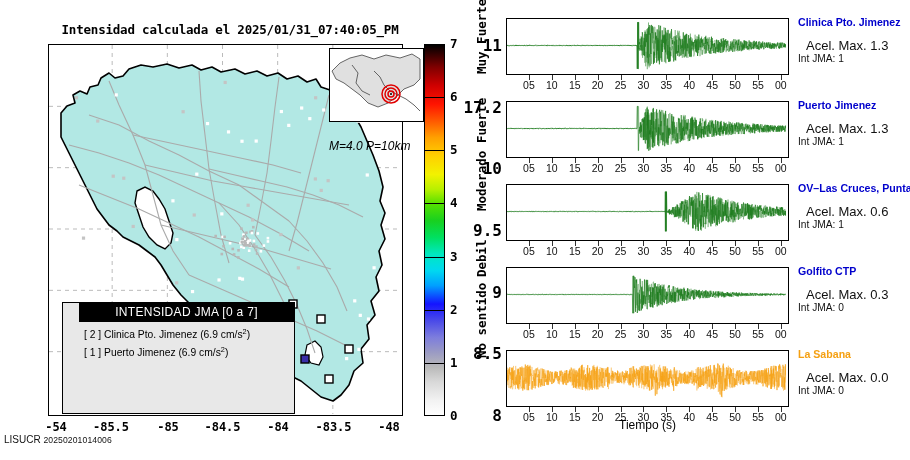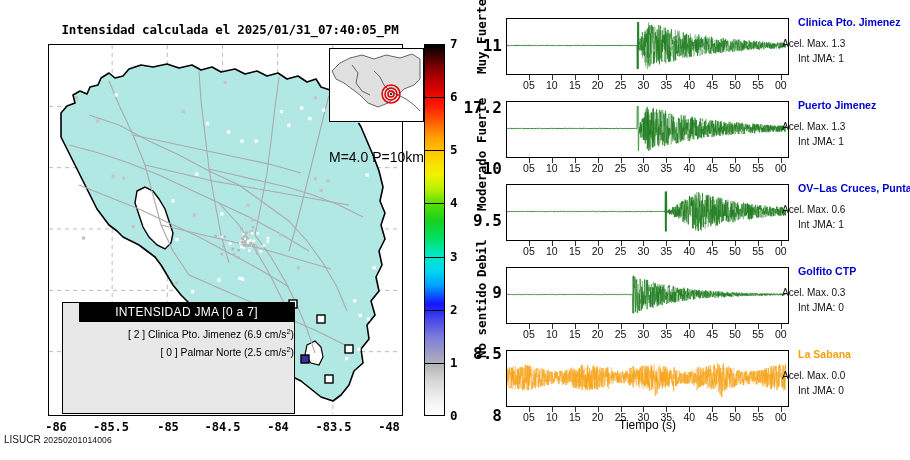--- a/index.html
+++ b/index.html
@@ -19,30 +19,30 @@
   #map-svg{position:absolute;left:0;top:0;}
 
   .ytick{position:absolute;right:408px;font-family:"DejaVu Sans Mono",monospace;
     font-size:16px;font-weight:bold;text-align:right;width:60px;}
   .xtick{position:absolute;top:420px;font-family:"DejaVu Sans Mono",monospace;
     font-size:12px;font-weight:bold;text-align:center;width:60px;}
 
   
   #inset{left:329px;top:48px;width:95px;height:74px;border:1.4px solid #000;
     background:#ffffff;box-sizing:border-box;overflow:hidden;}
-  #inset-caption{left:329px;top:149px;width:100px;
-    font-family:"Liberation Sans",sans-serif;font-size:14px;white-space:nowrap;}
+  #inset-caption{left:329px;top:139px;width:100px;
+    font-family:"Liberation Sans",sans-serif;font-size:12px;white-space:nowrap;font-style:italic;}
 
   
   #legend-box{left:62px;top:302px;width:233px;height:112px;
     border:1px solid #000;box-sizing:border-box;background:#e8e8e8;padding-left:16px;}
   #legend-head{height:19px;background:#000;color:#fff;text-align:center;
     font-size:12px;line-height:19px;letter-spacing:.3px;}
   #legend-list{padding:3px 0 0 5px;}
-  .legend-row{font-size:10.3px;line-height:14.1px;white-space:nowrap;color:#000;text-align:right;}
+  .legend-row{font-size:10.3px;line-height:14.1px;white-space:nowrap;color:#000;}
   .legend-row sup{font-size:7.4px;}
 
   
   #cbar{left:424px;top:44px;width:21px;height:372px;border:1px solid #000;
     box-sizing:border-box;
     background:linear-gradient(to top,
       #ffffff 0%, #f2f2f2 4%, #d8d8d8 9%, #b9b9b9 13%,
       #9a9ac4 17%, #7d7ddd 21%, #4a4ae8 25.5%,
       #1414ff 30%, #00a0ff 35%, #00d8f0 39%,
       #00e8c0 43.5%, #00e060 48%, #18d020 52.5%,
@@ -64,40 +64,40 @@
   .trace-block{position:relative;height:83px;}
   .trace-frame{position:absolute;left:6px;top:0;width:283px;height:57px;
     border:1.7px solid #000;background:#fff;box-sizing:border-box;overflow:hidden;}
   .trace-frame svg{display:block;}
   .axis{position:absolute;left:6px;top:57px;width:283px;height:20px;}
   .axis .tk{position:absolute;top:0;width:1px;height:5px;background:#333;}
   .axis .tl{position:absolute;top:4px;font-size:10.5px;width:26px;margin-left:-13px;
     text-align:center;color:#111;}
   .st-name{position:absolute;left:298px;top:-2px;font-size:10.6px;font-weight:bold;
     white-space:nowrap;}
-  .st-acc{position:absolute;left:282px;top:20px;font-size:10px;white-space:nowrap;color:#111;}
+  .st-acc{position:absolute;left:306px;top:20px;font-size:13px;white-space:nowrap;color:#111;}
   .st-jma{position:absolute;left:298px;top:35px;font-size:10.2px;white-space:nowrap;color:#111;}
   #xlabel{position:absolute;left:6px;top:400px;width:283px;text-align:center;font-size:12px;}
 </style>
 </head>
 <body>
 
 <div class="abs" id="map-title">Intensidad calculada el 2025/01/31_07:40:05_PM</div>
 
 <div id="ytick-group">
     <div class="ytick" style="top: 36px;">11</div>
     <div class="ytick" style="top: 97.6667px;">17.2</div>
     <div class="ytick" style="top: 159.333px;">10</div>
-    <div class="ytick" style="top: 211px;">9.5</div>
+    <div class="ytick" style="top: 221px;">9.5</div>
     <div class="ytick" style="top: 282.667px;">9</div>
     <div class="ytick" style="top: 344.333px;">8.5</div>
     <div class="ytick" style="top: 406px;">8</div>
   </div>
 <div id="xtick-group">
-    <div class="xtick" style="left: 26px;">-86</div>
+    <div class="xtick" style="left: 26px;">-54</div>
     <div class="xtick" style="left: 81px;">-85.5</div>
     <div class="xtick" style="left: 138px;">-85</div>
     <div class="xtick" style="left: 192.5px;">-84.5</div>
     <div class="xtick" style="left: 248px;">-84</div>
     <div class="xtick" style="left: 303.5px;">-83.5</div>
     <div class="xtick" style="left: 359px;">-48</div>
   </div>
 
 <div class="abs" id="map-frame">
   <svg id="map-svg" width="352" height="369" viewBox="0 0 352 369">
@@ -301,21 +301,21 @@
       <circle cx="61" cy="45" r="1" fill="#000"></circle>
     </g>
   </svg>
 </div>
 <div class="abs" id="inset-caption">M=4.0 P=10km</div>
 
 <div class="abs" id="legend-box">
   <div id="legend-head">INTENSIDAD JMA [0 a 7]</div>
   <div id="legend-list">
       <div class="legend-row"><span>[ 2 ]</span><span> Clinica Pto. Jimenez </span><span>(6.9 cm/s</span><sup>2</sup><span>)</span></div>
-      <div class="legend-row"><span>[ 0 ]</span><span> Palmar Norte </span><span>(2.5 cm/s</span><sup>2</sup><span>)</span></div>
+      <div class="legend-row"><span>[ 1 ]</span><span> Puerto Jimenez </span><span>(6.9 cm/s</span><sup>2</sup><span>)</span></div>
     </div>
 </div>
 
 <div class="abs" id="cbar"></div>
 <div id="cbar-labels">
     <div class="cb-num" style="top: 36px;">7</div>
     <div class="cb-num" style="top: 89.1429px;">6</div>
     <div class="cb-tick" style="top: 97.1429px;"></div>
     <div class="cb-num" style="top: 142.286px;">5</div>
     <div class="cb-tick" style="top: 150.286px;"></div>

